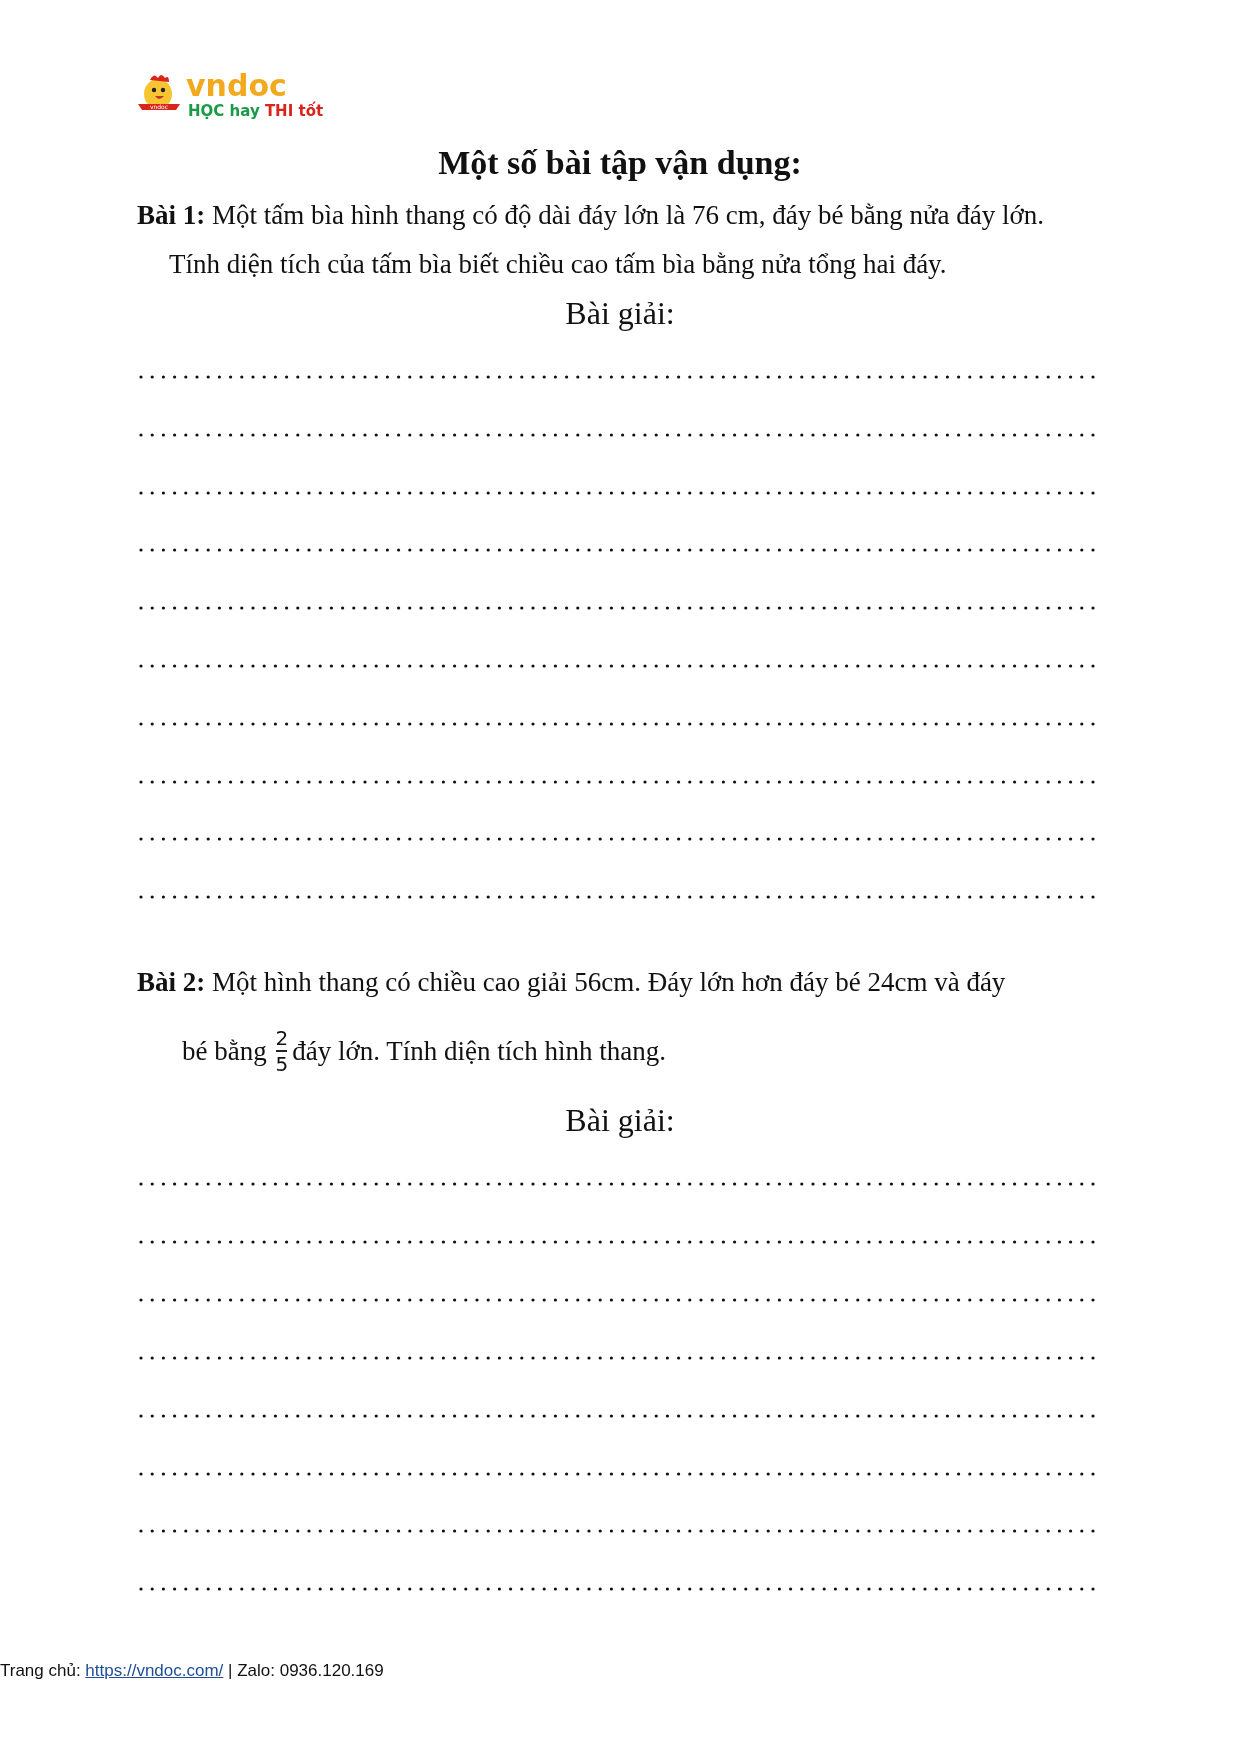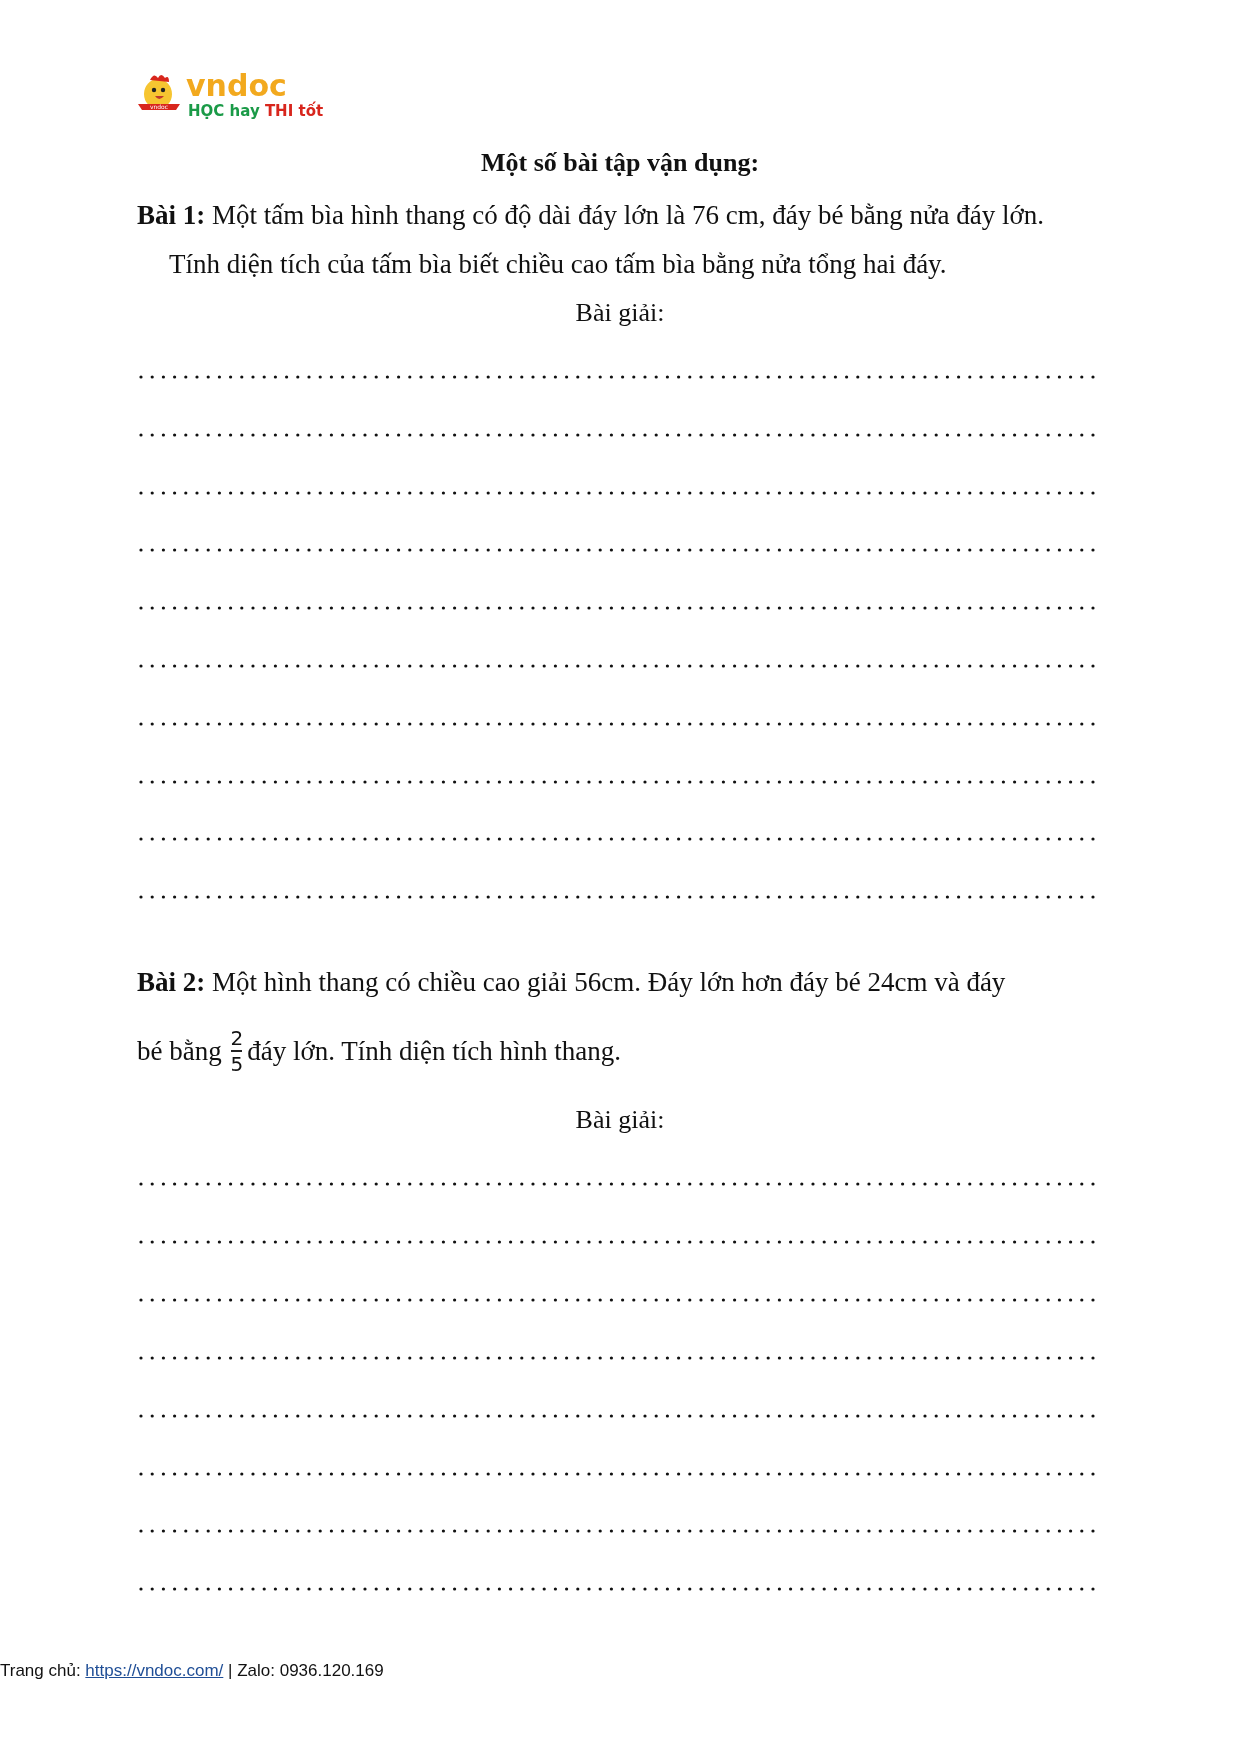--- a/index.html
+++ b/index.html
@@ -3,24 +3,24 @@
   <meta charset="utf-8">
   <style>
     html, body { margin: 0; padding: 0; background: #ffffff; }
     body { width: 1240px; height: 1755px; position: relative; overflow: hidden; font-family: "Liberation Serif", serif; color: #111; }
     .logo { position: absolute; left: 136px; top: 68px; width: 160px; height: 56px; }
     .logo-mascot { position: absolute; left: 0; top: 4px; width: 46px; height: 46px; }
     .logo-word { position: absolute; left: 50px; top: 2px; font-family: "DejaVu Sans", sans-serif; font-weight: bold; font-size: 30px; color: #f2a91e; letter-spacing: 0px; line-height: 32px; }
     .logo-slogan { position: absolute; left: 52px; top: 36px; font-family: "DejaVu Sans", sans-serif; font-weight: bold; font-size: 15px; line-height: 14px; white-space: nowrap; }
     .slogan-green { color: #1a9a47; }
     .slogan-red { color: #d8261d; }
-    .title { position: absolute; left: 0; width: 1240px; top: 146px; text-align: center; font-weight: bold; font-size: 26px; line-height: 34px; }
+    .title { position: absolute; left: 0; width: 1240px; top: 146px; text-align: center; font-weight: bold; font-size: 34px; line-height: 34px; }
     .para { position: absolute; left: 137px; font-size: 27px; line-height: 34px; white-space: nowrap; }
     .para b { font-weight: bold; }
-    .center { position: absolute; left: 0; width: 1240px; text-align: center; font-size: 26px; line-height: 34px; }
+    .center { position: absolute; left: 0; width: 1240px; text-align: center; font-size: 32px; line-height: 34px; }
     .dots { position: absolute; left: 137px; width: 966px; height: 6px; }
     .dots svg { display: block; }
     .frac { display: inline-block; vertical-align: middle; font-family: "DejaVu Sans", sans-serif; font-size: 20px; line-height: 20px; text-align: center; margin: 0 4px 0 2px; position: relative; top: -3px; }
     .frac .num, .frac .den { display: block; }
     .frac .bar { display: block; height: 1.5px; background: #222; margin: 2px 1px; }
     .footer { position: absolute; left: 0; width: 1240px; top: 1660px; text-align: left; font-family: "Liberation Sans", sans-serif; font-size: 17px; line-height: 22px; color: #111; }
     .footer a { color: #1f4e96; text-decoration: underline; }
   </style>
 </head>
 <body>
@@ -944,21 +944,21 @@
         <circle cx="911.2" cy="3" r="1.6" fill="#111"></circle>
         <circle cx="922.4" cy="3" r="1.6" fill="#111"></circle>
         <circle cx="933.6" cy="3" r="1.6" fill="#111"></circle>
         <circle cx="944.8" cy="3" r="1.6" fill="#111"></circle>
         <circle cx="956.0" cy="3" r="1.6" fill="#111"></circle>
       </svg>
     </div>
   </div>
 
 <div class="para" style="top:965px;"><b>Bài 2:</b><span> Một hình thang có chiều cao giải 56cm. Đáy lớn hơn đáy bé 24cm và đáy</span></div>
-<div class="para" style="top:1031px;"><span>bé bằng</span> <span class="frac"><span class="num">2</span><span class="bar"></span><span class="den">5</span></span><span>đáy lớn. Tính diện tích hình thang.</span></div>
+<div class="para" style="top:1031px;margin-left:45px;"><span>bé bằng</span> <span class="frac"><span class="num">2</span><span class="bar"></span><span class="den">5</span></span><span>đáy lớn. Tính diện tích hình thang.</span></div>
 <div class="center" style="top:1103px;">Bài giải:</div>
 
 <div id="ex2-lines">
     <div class="dots" style="top: 1181px;">
       <svg width="966" height="6">
         <circle cx="4.0" cy="3" r="1.6" fill="#111"></circle>
         <circle cx="15.2" cy="3" r="1.6" fill="#111"></circle>
         <circle cx="26.4" cy="3" r="1.6" fill="#111"></circle>
         <circle cx="37.6" cy="3" r="1.6" fill="#111"></circle>
         <circle cx="48.8" cy="3" r="1.6" fill="#111"></circle>

